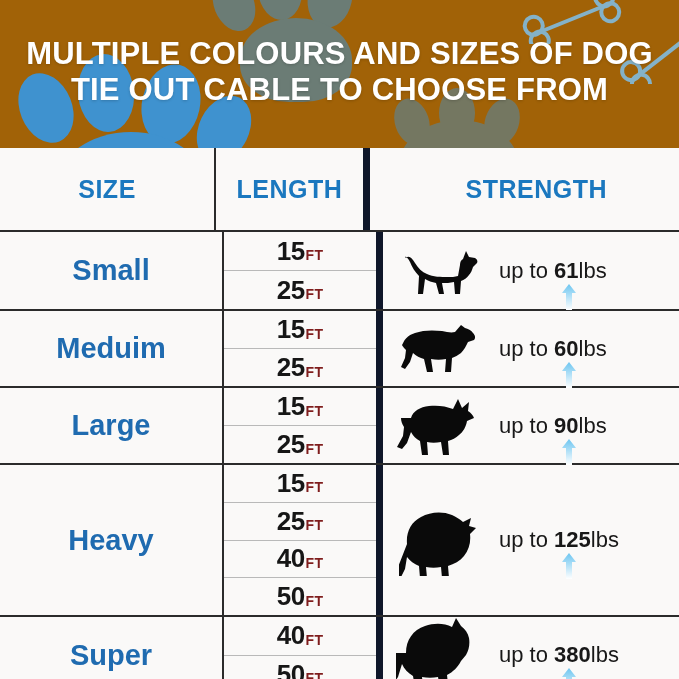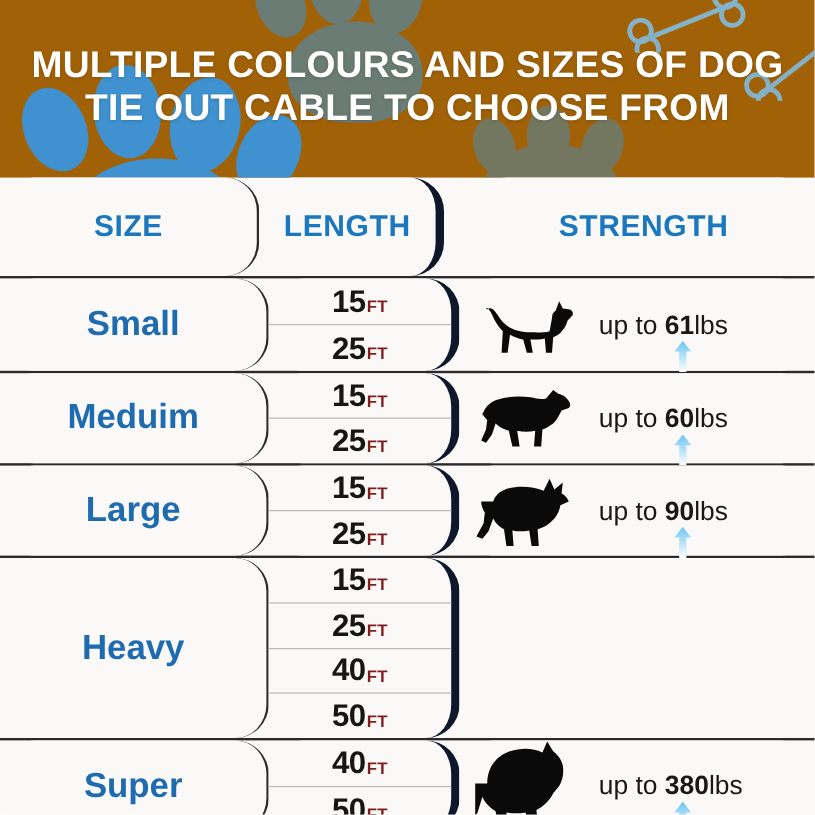--- a/index.html
+++ b/index.html
@@ -83,21 +83,21 @@
   .wt-wrap{position:relative;display:flex;flex-direction:column;align-items:flex-start;}
   .wt{font-size:22px;color:#181818;white-space:nowrap;font-weight:400;}
   .wt b{font-weight:bold;}
   .arrow{position:absolute;left:62px;top:26px;width:16px;height:26px;}
 
   .row-small .c-size,.row-small .c-len,.row-small .c-str{height:77px;}
   .row-medium .c-size,.row-medium .c-len,.row-medium .c-str{height:75px;}
   .row-large .c-size,.row-large .c-len,.row-large .c-str{height:75px;}
   .row-heavy .c-size,.row-heavy .c-len,.row-heavy .c-str{height:150px;}
   .row-super .c-size,.row-super .c-len,.row-super .c-str{height:76px;}
-  .trow .c-size,.trow .c-len,.trow .c-str{background:#faf9f8;border-radius:28px;}
+  .trow .c-size,.trow .c-len,.trow .c-str{background:#faf9f8;}
 </style>
 </head>
 <body>
 
 <div class="sheet">
 
   <div class="banner">
     <div class="banner-deco">
 
       <div class="paw p1">
@@ -282,20 +282,41 @@
         </div>
         <div class="len-cell">
           <span class="len-num">40</span>
           <span class="len-unit">FT</span>
         </div>
         <div class="len-cell">
           <span class="len-num">50</span>
           <span class="len-unit">FT</span>
         </div>
       </div>
+      <div class="c-str">
+        <div class="str-inner">
+          <div class="dog">
+            <svg width="90" height="72" viewBox="0 0 90 72">
+              <path fill="#0a0a0a" d="M8 40c-1-12 4-22 14-27 9-5 21-6 31-2 4 2 8 4 11 7l8-4-2 8 7 2-6 6c1 8-1 16-6 22-4 5-10 8-16 10l1 12h-7l-1-11c-5 1-10 1-15 0l1 11h-7l-1-12c-5-2-9-5-12-9l-2 12-4 8-6-2 5-13z"></path>
+            </svg>
+          </div>
+          <div class="wt-wrap">
+            <span class="wt">up to <b>125</b>lbs</span>
+            <svg class="arrow" viewBox="0 0 16 26">
+              <defs>
+                  <linearGradient id="ag3" x1="0" y1="0" x2="0" y2="1">
+                <stop offset="0%" stop-color="#6cc5f0"></stop>
+                    <stop offset="100%" stop-color="#ffffff"></stop>
+              </linearGradient>
+                </defs>
+              <path fill="url(#ag3)" d="M8 0l7 9h-4v17H5V9H1z"></path>
+            </svg>
+          </div>
+        </div>
+      </div>
     </div>
 
     <div class="trow row-super">
       <div class="c-size">
         <span class="size-label">Super</span>
       </div>
       <div class="c-len">
         <div class="len-cell">
           <span class="len-num">40</span>
           <span class="len-unit">FT</span>

